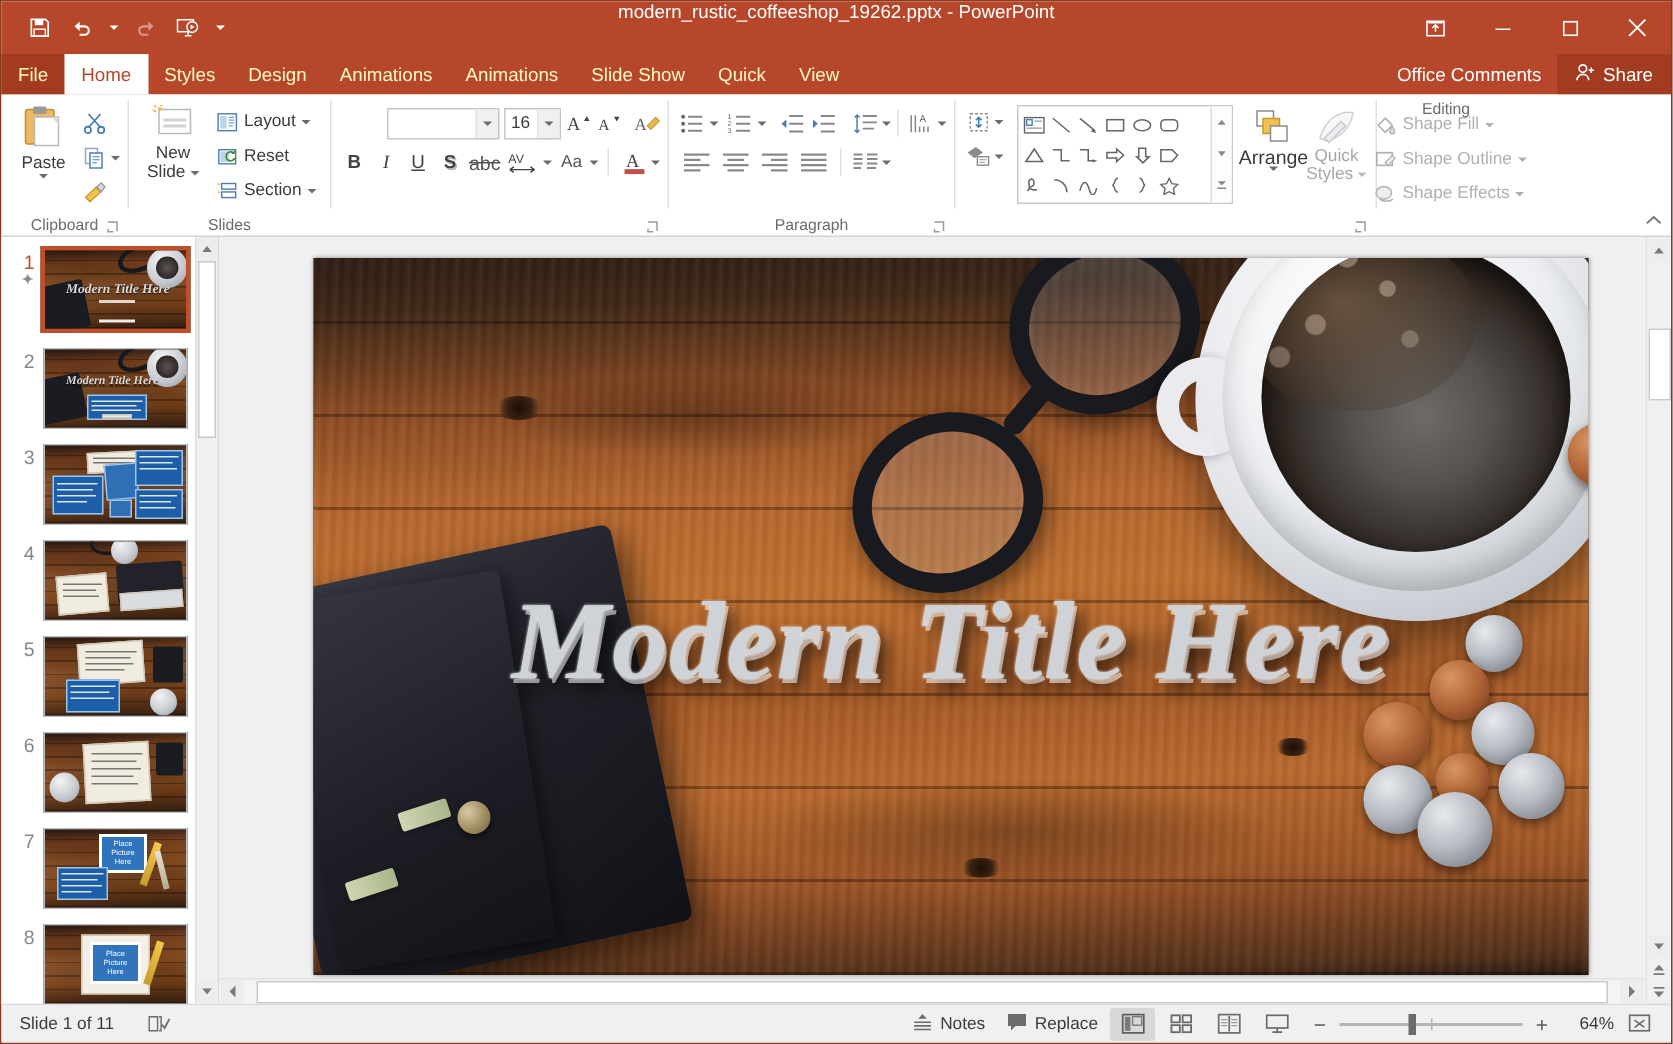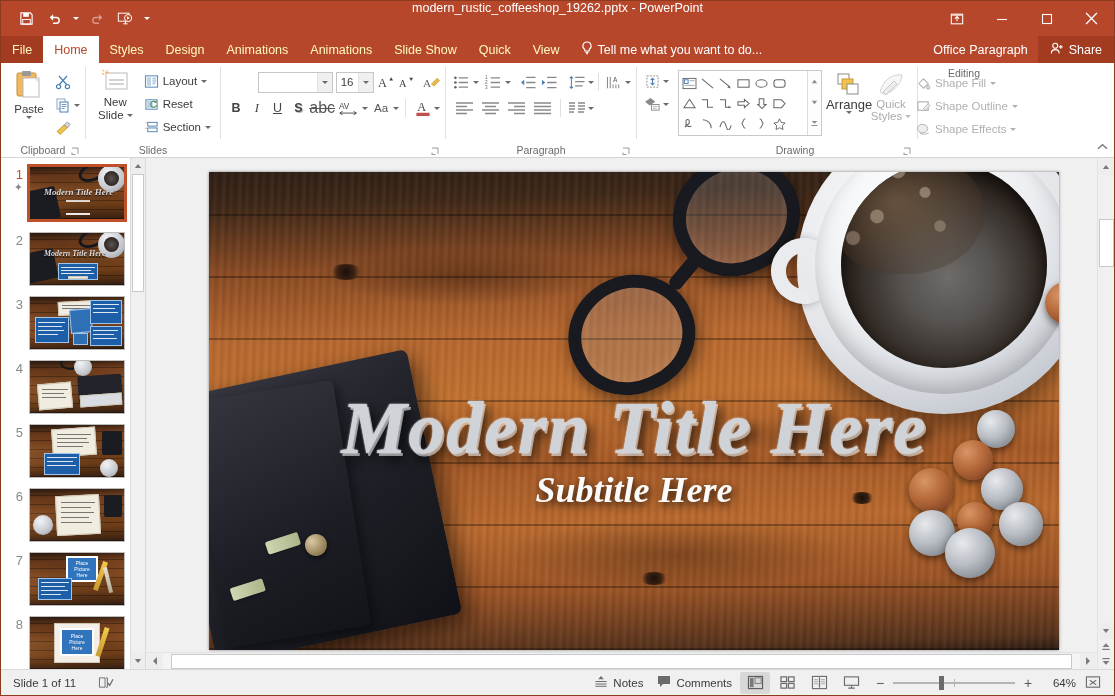--- a/index.html
+++ b/index.html
@@ -344,31 +344,22 @@
   <div class="tabbar">
     <div class="tab file">File</div>
     <div class="tab active">Home</div>
     <div class="tab">Styles</div>
     <div class="tab">Design</div>
     <div class="tab">Animations</div>
     <div class="tab">Animations</div>
     <div class="tab">Slide Show</div>
     <div class="tab">Quick</div>
     <div class="tab">View</div>
-    <div class="tellme">
-      <span>
-        <svg width="12" height="14" viewBox="0 0 12 14">
-            <path d="M6 1a4 4 0 0 0-2.2 7.4V10h4.4V8.4A4 4 0 0 0 6 1z" fill="none" stroke="#fff" stroke-width="1.1"></path>
-            <path d="M4.5 11.4h3M5 12.8h2" stroke="#fff" stroke-width="1.1"></path>
-          </svg>
-      </span>
-      <span>Tell me what you want to do...</span>
-    </div>
     <div class="tab-right">
-      <div class="acct">Office Paragraph</div>
+      <div class="acct">Office Comments</div>
       <div class="share">
         <span>
           <svg width="14" height="13" viewBox="0 0 15 14">
               <circle cx="5.6" cy="4" r="2.7" fill="none" stroke="#fff" stroke-width="1.2"></circle>
               <path d="M1.4 12.4c0-2.5 1.9-4.2 4.2-4.2s4.2 1.7 4.2 4.2" fill="none" stroke="#fff" stroke-width="1.2"></path>
               <path d="M11.6 3.2v4M9.6 5.2h4" stroke="#fff" stroke-width="1.2"></path>
             </svg>
         </span>
         <span>Share</span>
       </div>
@@ -517,21 +508,21 @@
           <div class="sq-btn">
               <span class="fmt-ch" style="font-style:italic;font-family:'Liberation Serif',serif">I</span>
             </div>
           <div class="sq-btn">
               <span class="fmt-ch" style="text-decoration:underline">U</span>
             </div>
           <div class="sq-btn">
               <span class="fmt-ch" style="font-weight:bold;text-shadow:1px 1px 0 #bbb">S</span>
             </div>
           <div class="sq-btn" style="width:26px">
-              <span style="font-size:16px;text-decoration:line-through;color:#555">abc</span>
+              <span style="font-size:13px;text-decoration:line-through;color:#555">abc</span>
             </div>
           <div class="row">
             <div class="sq-btn" style="width:26px">
               <svg width="22" height="17" viewBox="0 0 24 18">
                   <text x="1" y="9" font-family="Liberation Sans, sans-serif" font-size="9" fill="#444">AV</text>
                   <path d="M2 14h18M2 14l3-2M2 14l3 2M20 14l-3-2M20 14l-3 2" stroke="#444" stroke-width="1" fill="none"></path>
                 </svg>
             </div>
             <span class="caretdown"></span>
           </div>
@@ -839,21 +830,20 @@
           <div class="btn-sm disabled">
             <svg width="15" height="15" viewBox="0 0 16 16">
                 <ellipse cx="7" cy="7" rx="5.5" ry="4.5" fill="#eee" stroke="#b0b0b0" stroke-width="1"></ellipse>
                 <path d="M4 11.5c2.5 2 7 2 9.5 0" fill="none" stroke="#b0b0b0" stroke-width="1"></path>
               </svg>
             <span>Shape Effects</span>
               <span class="caretdown" style="border-top-color:#b0b0b0"></span>
           </div>
         </div>
       </div>
-      <div class="grp-label">Drawing</div>
       <div class="dlg-launch">
         <svg width="9" height="9" viewBox="0 0 9 9">
             <path d="M1 1h6v6" fill="none" stroke="#9a9a9a" stroke-width="1"></path>
             <path d="M1 7.5h3.5M1 5.5v2.5" stroke="#9a9a9a" stroke-width="1"></path>
           </svg>
       </div>
     </div>
     <div class="grp-sep"></div>
 
     <div class="grp" style="width:92px">
@@ -1059,21 +1049,20 @@
           <div class="coin copper" style="left:744px;top:268px;width:40px;height:40px;"></div>
           <div class="coin copper" style="left:700px;top:296px;width:44px;height:44px;"></div>
           <div class="coin silver" style="left:772px;top:296px;width:42px;height:42px;"></div>
           <div class="coin silver" style="left:700px;top:338px;width:46px;height:46px;"></div>
           <div class="coin copper" style="left:748px;top:330px;width:36px;height:36px;"></div>
           <div class="coin silver" style="left:736px;top:356px;width:50px;height:50px;"></div>
           <div class="coin silver" style="left:790px;top:330px;width:44px;height:44px;"></div>
           <div class="coin copper" style="left:836px;top:110px;width:42px;height:42px;"></div>
 
           <div class="slide-title">Modern Title Here</div>
-          <div class="slide-sub">Subtitle Here</div>
         </div>
       </div>
       <div class="hscroll">
         <div class="hs-arrow">
             <svg width="6" height="8" viewBox="0 0 6 8">
               <path d="M5 0 1 4l4 4z" fill="#7a7a7a"></path>
             </svg>
           </div>
         <div class="hs-track">
             <div class="hs-thumb"></div>
@@ -1135,21 +1124,21 @@
             </svg>
         </span>
         <span>Notes</span>
       </span>
       <span class="sb-item">
         <span>
           <svg width="14" height="13" viewBox="0 0 14 13">
               <path d="M1 1h12v8H6l-3 3V9H1z" fill="#6b6b6b"></path>
             </svg>
         </span>
-        <span>Comments</span>
+        <span>Replace</span>
       </span>
 
       <span class="view-btn active">
         <svg width="17" height="15" viewBox="0 0 18 16">
             <rect x="1.5" y="1.5" width="15" height="13" fill="none" stroke="#5a5a5a" stroke-width="1.2"></rect>
             <rect x="3" y="3" width="4" height="10" fill="#7a7a7a"></rect>
             <rect x="8.5" y="3" width="6.5" height="6" fill="none" stroke="#7a7a7a" stroke-width="1"></rect>
           </svg>
       </span>
       <span class="view-btn">

